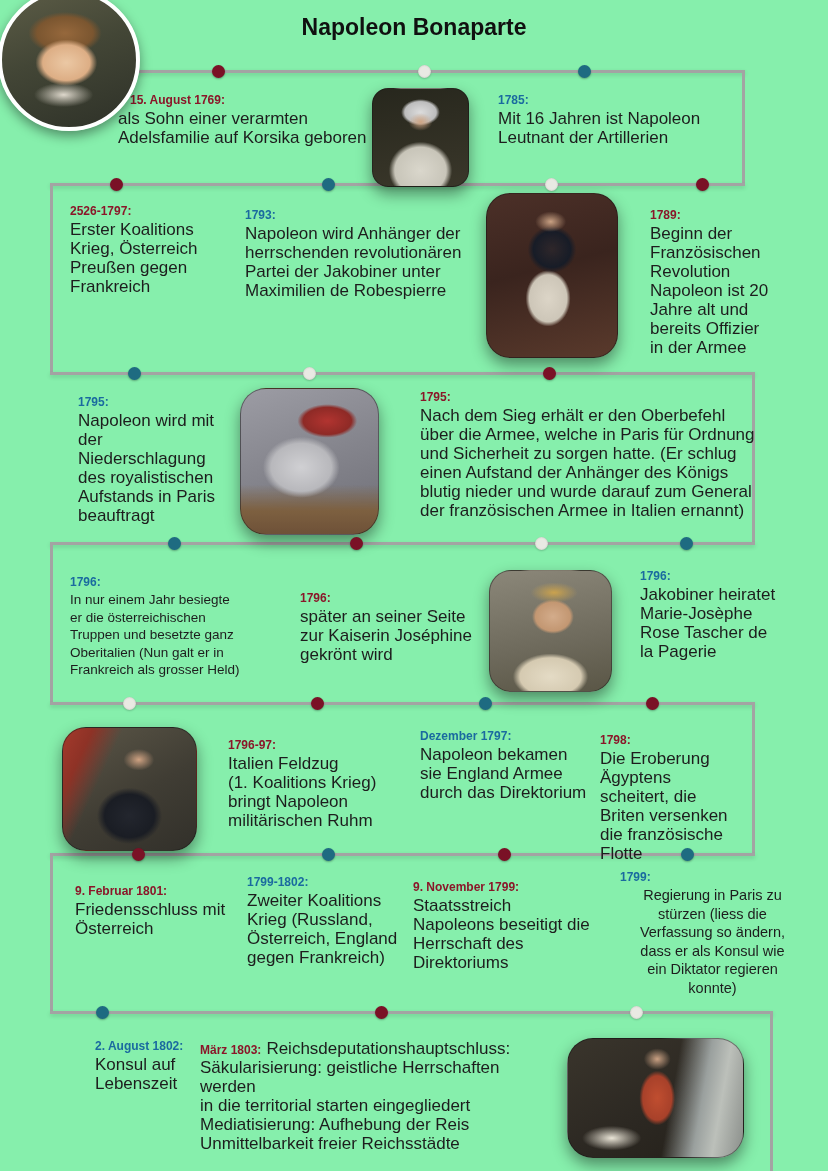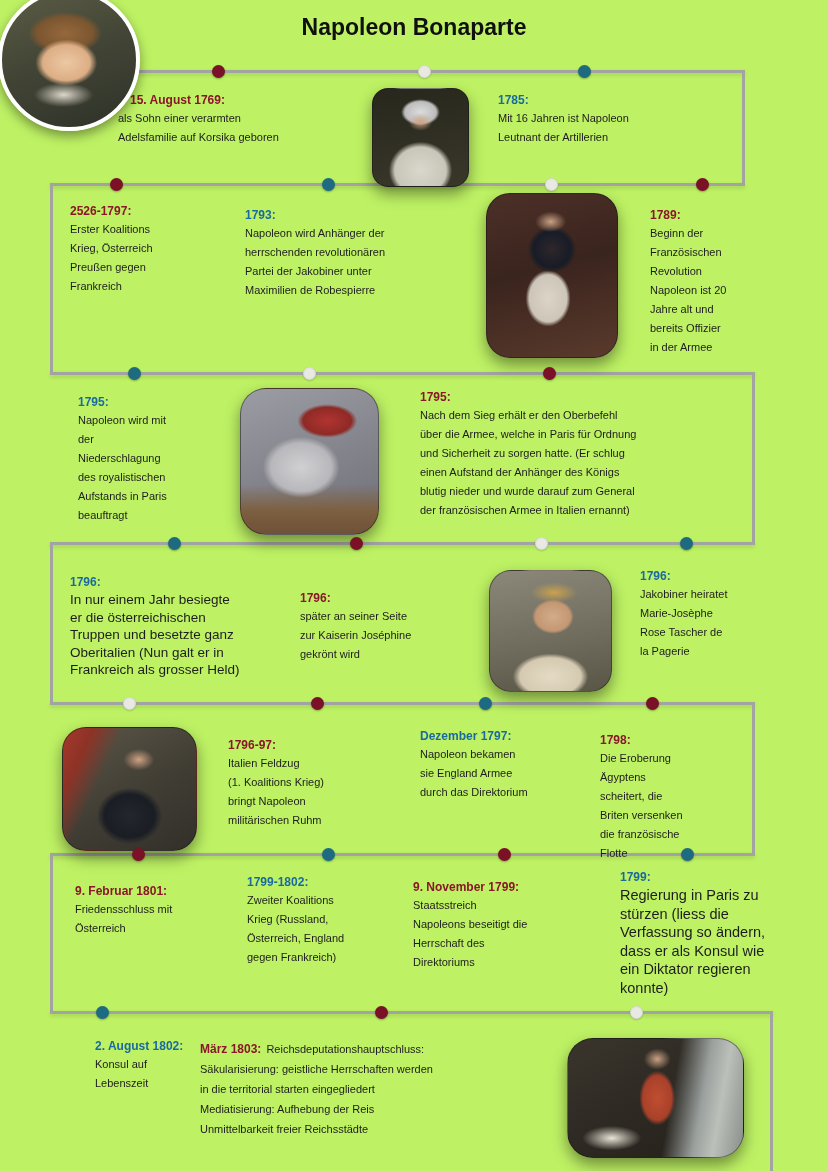--- a/index.html
+++ b/index.html
@@ -1,41 +1,41 @@
 <!DOCTYPE html>
 <html><head>
 <meta charset="utf-8">
 <style>
   html,body{margin:0;padding:0;background:#ffffff;}
   #canvas{
-    position:relative;width:828px;height:1171px;margin:0 auto;background:#bef264;
+    position:relative;width:828px;height:1171px;margin:0 auto;background:#86efac;
     overflow:hidden;font-family:"Liberation Sans","DejaVu Sans",sans-serif;color:#1d1d1d;
   }
   
   .title{position:absolute;top:14px;left:0;width:100%;text-align:center;
     font-size:23px;font-weight:bold;color:#101010;}
   
   .hline,.vline{position:absolute;background:#a3a3a3;z-index:1;}
   .hline{height:3px;box-shadow:0 2px 4px rgba(0,0,0,.16);}
   .vline{width:3px;}
   
   .dot{position:absolute;width:13px;height:13px;border-radius:50%;z-index:3;
     box-shadow:0 1px 2px rgba(0,0,0,.3);}
   .dot.red{background:#7a1126;}
   .dot.teal{background:#1e6b81;}
   .dot.gray{background:#e9e9e3;box-shadow:inset 0 0 2px rgba(0,0,0,.18),0 1px 2px rgba(0,0,0,.18);}
   
   .event{position:absolute;z-index:2;}
   .event .date{font-weight:bold;font-size:12px;margin-bottom:2px;}
-  .event .body{white-space:pre-line;font-size:11px;line-height:19px;color:#1d1d1d;}
+  .event .body{white-space:pre-line;font-size:17px;line-height:19px;color:#1d1d1d;}
   .date.red{color:#8a1629;}
   .date.blue{color:#1a6a9f;}
   .event.indent .date{padding-left:12px;}
   .event.small .body{font-size:13.5px;line-height:17.5px;}
-  .event.mid .body{font-size:14.5px;line-height:18.5px;}
+  .event.mid .body{font-size:14.5px;line-height:18.5px;text-align:center;}
   .event.inline .date,.event.inline .body{display:inline;}
   .event.inline .date{margin-right:5px;}
   
   .img{position:absolute;z-index:2;box-shadow:0 7px 15px rgba(0,0,0,.42);
     border:1px solid rgba(20,20,20,.45);}
   .circle-portrait{
     position:absolute;left:-2px;top:-11px;width:134px;height:134px;border-radius:50%;
     border:4px solid #ffffff;box-shadow:0 5px 12px rgba(0,0,0,.4);z-index:5;
     background:
       radial-gradient(ellipse 32% 24% at 48% 52%, #ebc8a4 0%, #ddae85 55%, rgba(0,0,0,0) 72%),

